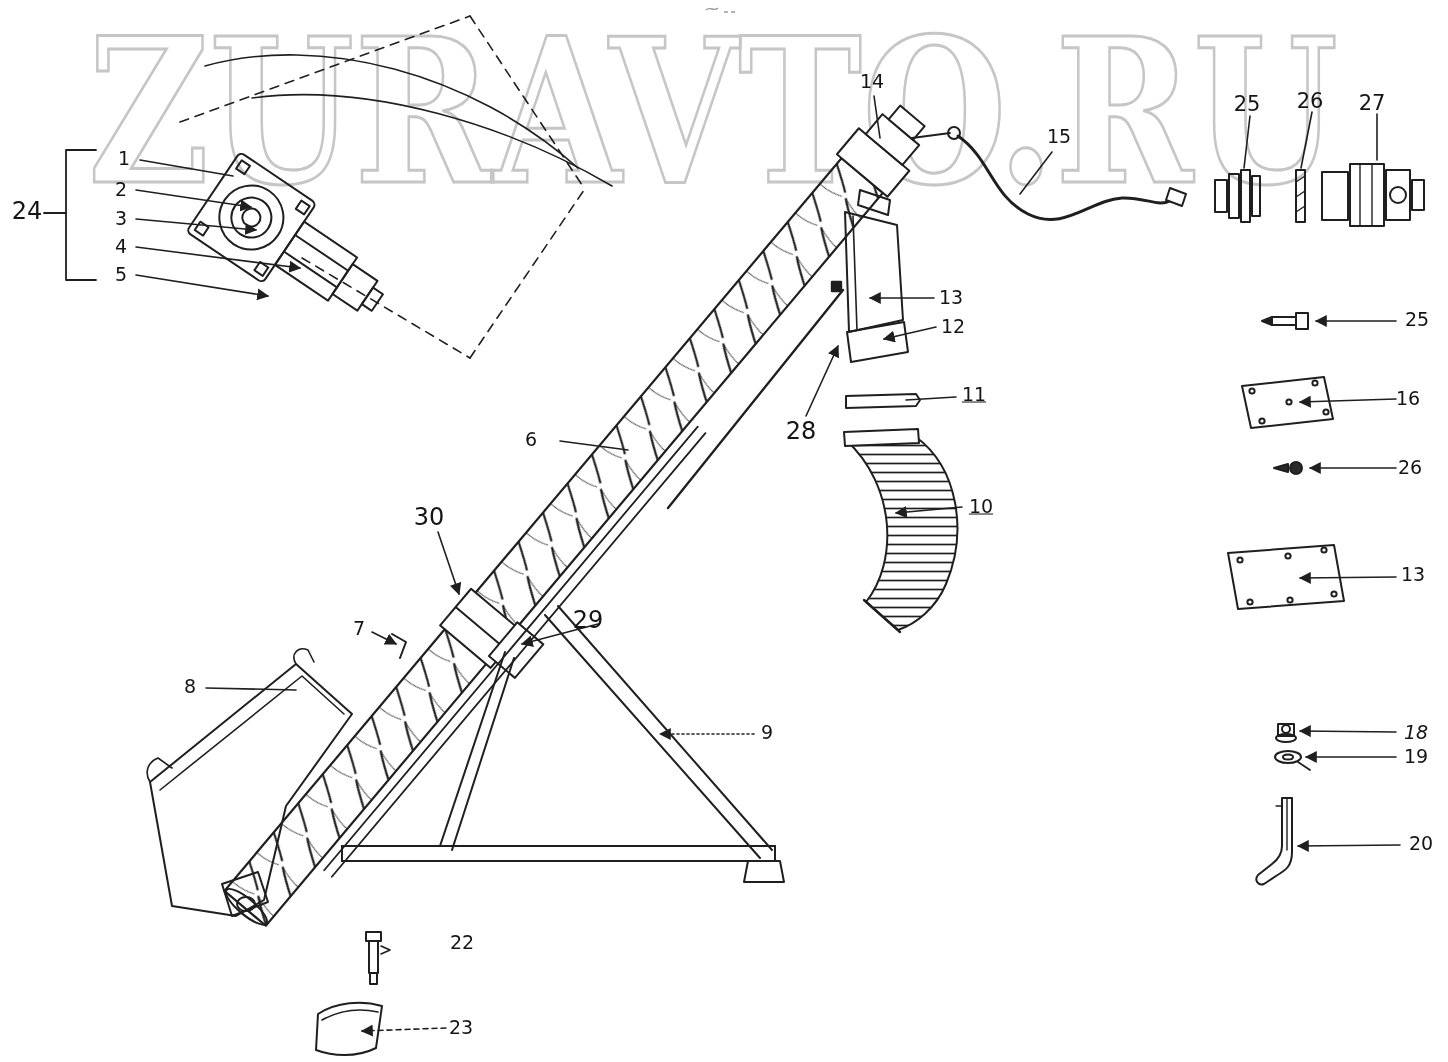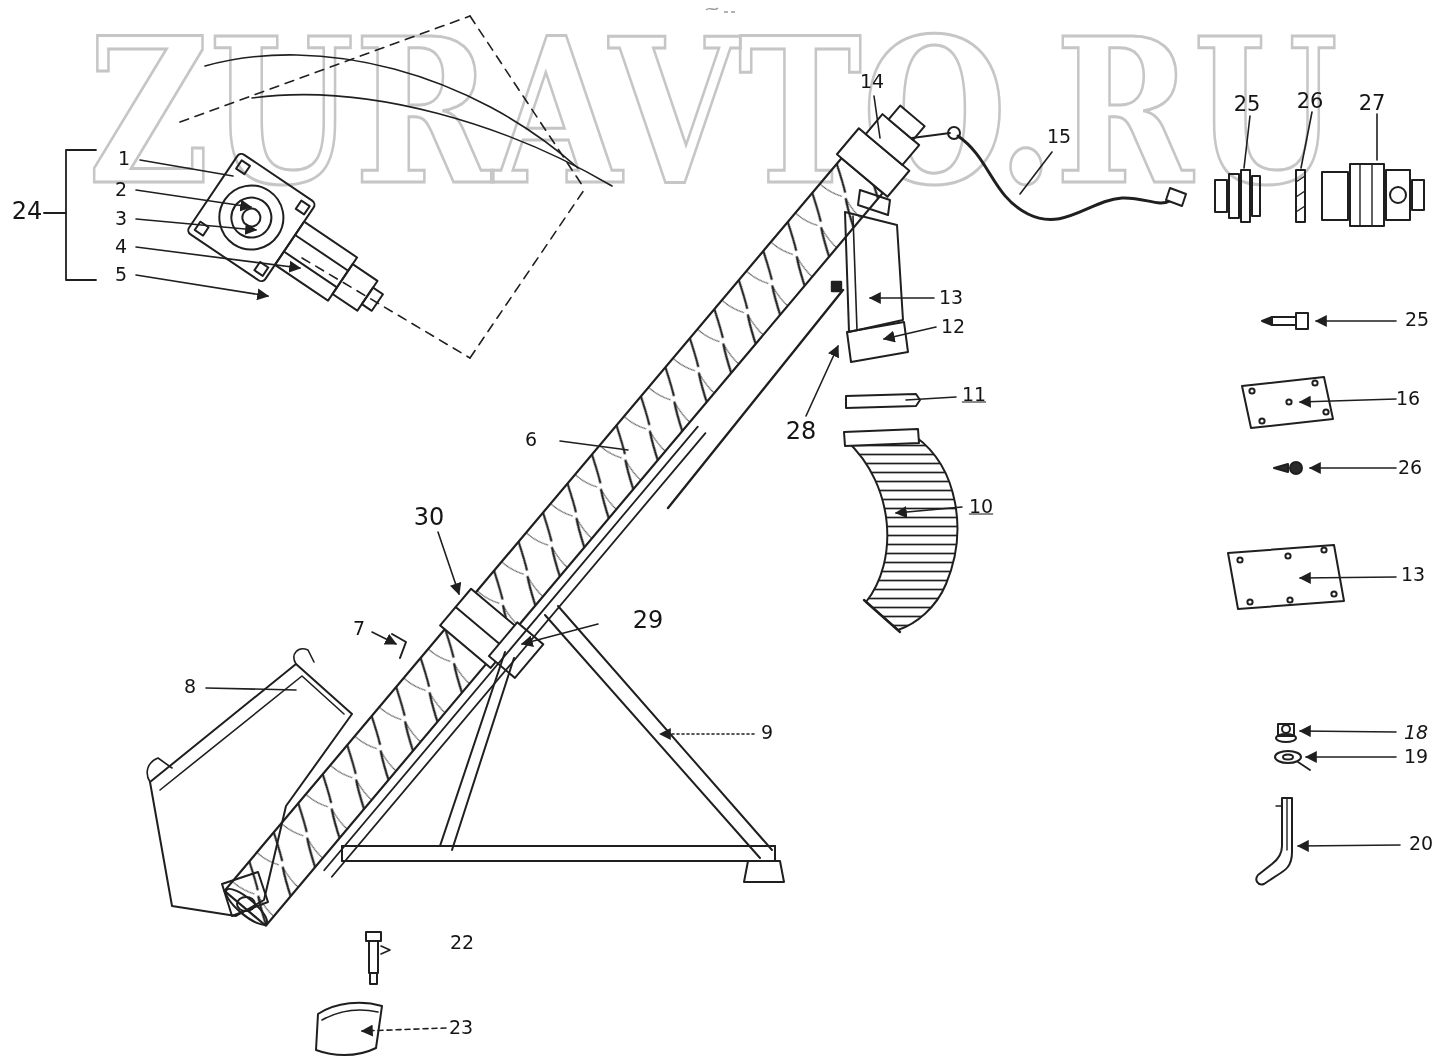--- a/index.html
+++ b/index.html
@@ -272,21 +272,21 @@
   <span class="lbl" style="left:121px;top:218px;">3</span>
   <span class="lbl" style="left:121px;top:246px;">4</span>
   <span class="lbl" style="left:121px;top:274px;">5</span>
   <span class="lbl lg" style="left:27px;top:211px;">24</span>
 
   <span class="lbl" style="left:531px;top:439px;">6</span>
   <span class="lbl" style="left:359px;top:628px;">7</span>
   <span class="lbl" style="left:190px;top:686px;">8</span>
   <span class="lbl" style="left:767px;top:732px;">9</span>
   <span class="lbl lg" style="left:429px;top:517px;">30</span>
-  <span class="lbl lg" style="left:648px;top:620px;">29</span>
+  <span class="lbl lg" style="left:588px;top:620px;">29</span>
   <span class="lbl lg" style="left:801px;top:431px;">28</span>
 
   <span class="lbl" style="left:872px;top:81px;text-align:right;">14</span>
   <span class="lbl" style="left:1059px;top:136px;">15</span>
   <span class="lbl" style="left:951px;top:297px;">13</span>
   <span class="lbl" style="left:953px;top:326px;">12</span>
   <span class="lbl" style="left:974px;top:394px;text-decoration:underline;">11</span>
   <span class="lbl" style="left:981px;top:506px;text-decoration:underline;">10</span>
 
   <span class="lbl md" style="left:1247px;top:104px;">25</span>

